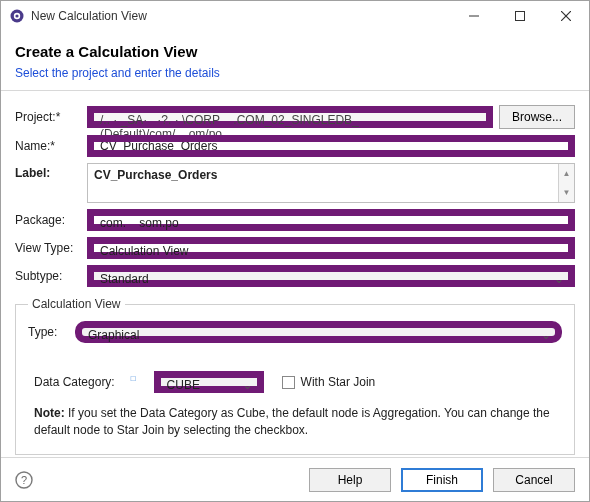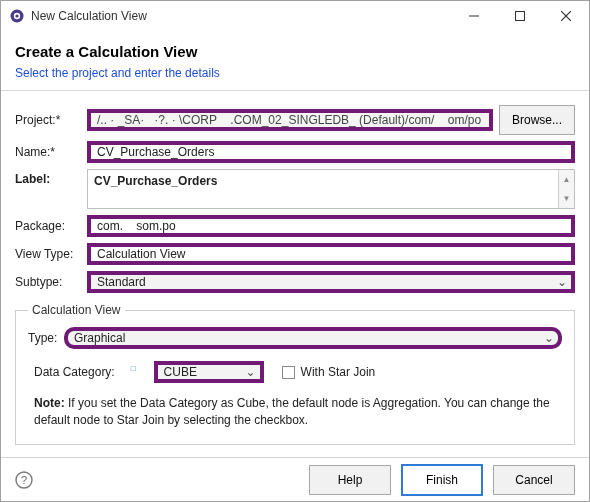--- a/index.html
+++ b/index.html
@@ -38,44 +38,44 @@
     padding: 14px 14px 0 14px;
     font-size: 12px;
     color: #222;
   }
   .row { display: flex; align-items: center; margin-bottom: 6px; }
   .row .lbl { width: 72px; }
   .row .fld { flex: 1; }
   input.text, .select, .readonly {
     width: 100%;
     height: 22px;
-    border: 4px solid #701a75;
+    border: 7px solid #701a75;
     padding: 0 6px;
     font-size: 12px;
     background: #fff;
     color: #222;
   }
   .readonly.grayish { background: #f5f5f5; }
   .select {
     background: #f3f3f3;
-    display: flex; align-items: flex-end;
+    display: flex; align-items: flex-start;
     justify-content: space-between;
     padding-right: 4px;
   }
   .select .chev { color:#555; }
   .projectbox {
     display: flex; gap: 6px; align-items: center;
   }
   .projectbox .readonly { flex:1; background:#f6f6f6; color:#444; }
   .btn {
     height: 24px;
     border: 1px solid #a8a8a8;
     background: #f1f1f1;
     font-size: 12px;
-    padding: 14px 12px;
+    padding: 8px 12px;
     display:inline-flex; align-items:center; justify-content:center;
     min-width: 76px;
   }
   .btn.primary { border: 2px solid #2f7cd6; background:#fff; }
   .labelbox {
     position: relative;
     width: 100%;
     height: 40px;
     border: 1px solid #bfbfbf;
     padding: 4px 16px 4px 6px;
@@ -91,21 +91,21 @@
   .labelbox .arrows span{
     flex:1; display:flex; align-items:center; justify-content:center;
     color:#888; font-size:8px;
   }
   fieldset.calcview {
     border: 1px solid #cfcfcf;
     margin: 10px 0 0 0;
     padding: 10px 12px 14px 12px;
   }
   fieldset.calcview legend { font-size: 12px; color:#333; padding: 0 4px; }
-  .typerow { display:flex; align-items:center; gap:4px; margin-bottom:12px;}
+  .typerow { display:flex; align-items:center; gap:15px; margin-bottom:28px;}
   .typerow .lbl2 { width: 32px; }
   .dcrow { display:flex; align-items:center; gap:18px; margin: 0 0 12px 6px; }
   .select.small { width: 110px; height:22px; }
   .dcat { display:flex; align-items:center; gap:16px; }
   .dcat sup { color:#2f7cd6; font-size:8px; position:relative; top:-4px; }
   .cb { display:flex; align-items:center; gap:6px; }
   .cb .box { width:13px; height:13px; border:1px solid #888; background:#fff; }
   .note { margin: 0 4px 0 6px; line-height:1.45; }
   .note b { font-weight:700; }
   .footer {

